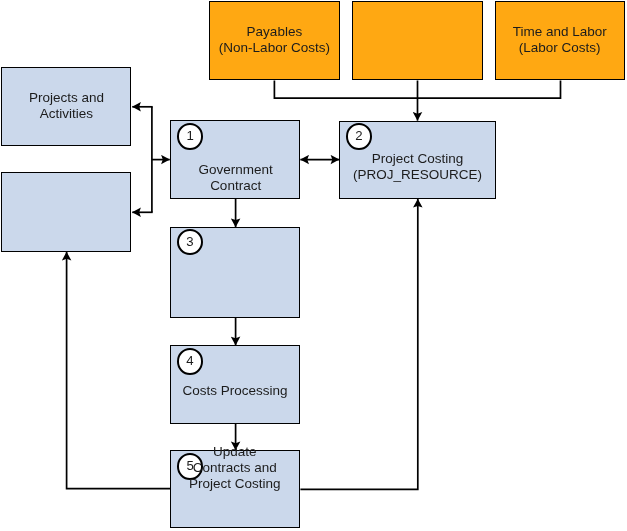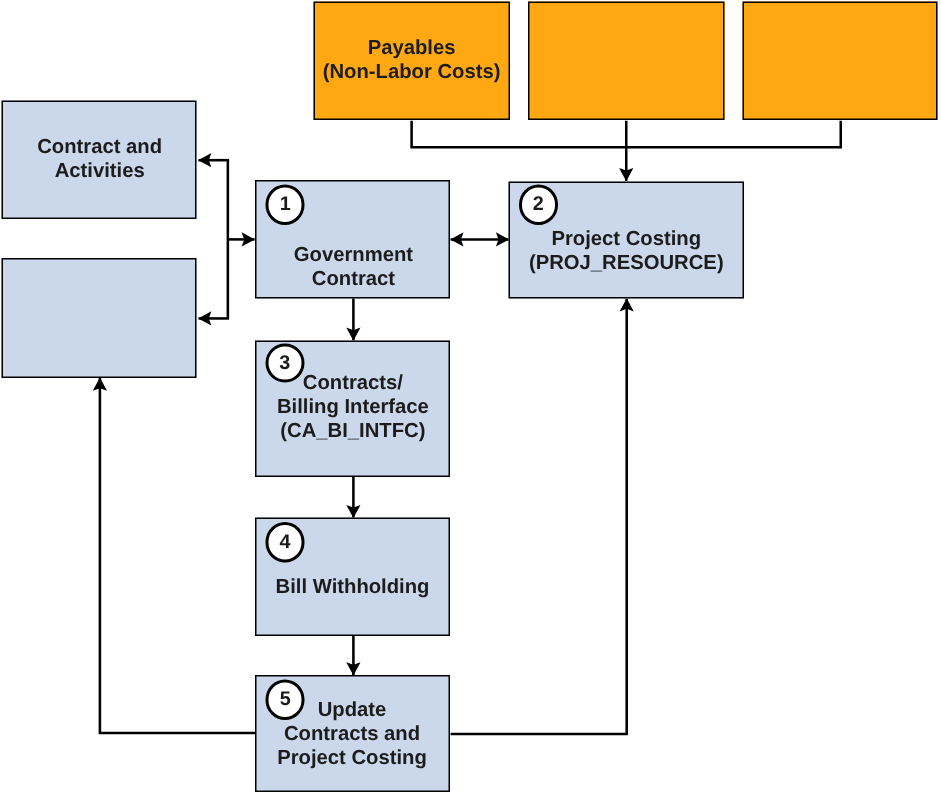--- a/index.html
+++ b/index.html
@@ -1,17 +1,17 @@
 <!DOCTYPE html>
 <html><head>
 <meta charset="utf-8">
 <style>
   html,body{margin:0;padding:0;background:#ffffff;}
   body{width:627px;height:531px;overflow:hidden;font-family:"Liberation Sans",sans-serif;}
-  #diagram{position:relative;width:627px;height:531px;font-weight:bold;}
+  #diagram{position:relative;width:627px;height:531px;}
   svg{position:absolute;left:0;top:0;}
   .nodebox{position:absolute;box-sizing:border-box;border:1.7px solid #000;}
   .orange{background:#FFA812;}
   .blue{background:#CBD8EB;}
   .numcircle{position:absolute;width:26.5px;height:26.8px;box-sizing:border-box;border-radius:50%;background:#fff;border:2px solid #000;font-size:13.2px;line-height:22.8px;text-align:center;color:#1c1c1c;}
   .label{position:absolute;white-space:pre-line;text-align:center;color:#1c1c1c;font-size:13.5px;line-height:16.2px;letter-spacing:0px;}
 </style>
 </head>
 <body>
 
@@ -47,45 +47,44 @@
     </g>
   </svg>
 
   <div class="nodebox orange" style="left:208.8px;top:1.4px;width:131.2px;height:79.1px"></div>
   <div class="label" style="left:208.8px;top:24px;width:131.2px">Payables
 (Non-Labor Costs)</div>
 
   <div class="nodebox orange" style="left:351.9px;top:1.4px;width:131px;height:79.1px"></div>
 
   <div class="nodebox orange" style="left:494.6px;top:1.4px;width:130.2px;height:79.1px"></div>
+  <div class="label" style="left:494.6px;top:24px;width:130.2px">Time and Labor
+(Labor Costs)</div>
 
   <div class="nodebox blue" style="left:1.4px;top:67px;width:130.1px;height:79.2px"></div>
-  <div class="label" style="left:1.4px;top:90px;width:130.1px">Contract and
+  <div class="label" style="left:1.4px;top:90px;width:130.1px">Projects and
 Activities</div>
 
   <div class="nodebox blue" style="left:1.4px;top:172.3px;width:130.1px;height:79.6px"></div>
 
   <div class="nodebox blue" style="left:169.7px;top:120.2px;width:130.7px;height:78.6px"></div>
   <div class="numcircle" style="left:176.9px;top:122.9px"><span>1</span></div>
   <div class="label" style="left:170.3px;top:162px;width:130.7px">Government
 Contract</div>
 
   <div class="nodebox blue" style="left:339.2px;top:120.6px;width:156.7px;height:78.4px"></div>
   <div class="numcircle" style="left:345.6px;top:122.8px"><span>2</span></div>
   <div class="label" style="left:339.2px;top:150.6px;width:156.7px">Project Costing
 (PROJ_RESOURCE)</div>
 
   <div class="nodebox blue" style="left:170.2px;top:227px;width:130.2px;height:90.5px"></div>
   <div class="numcircle" style="left:176.6px;top:228.7px"><span>3</span></div>
-  <div class="label" style="left:170.2px;top:247px;width:130.2px">Contracts/
-Billing Interface
-(CA_BI_INTFC)</div>
 
   <div class="nodebox blue" style="left:169.7px;top:345.2px;width:130.7px;height:78.4px"></div>
   <div class="numcircle" style="left:176.7px;top:347.9px"><span>4</span></div>
-  <div class="label" style="left:169.7px;top:382.5px;width:130.7px">Bill Withholding</div>
+  <div class="label" style="left:169.7px;top:382.5px;width:130.7px">Costs Processing</div>
 
   <div class="nodebox blue" style="left:169.7px;top:450.1px;width:130.7px;height:77.8px"></div>
   <div class="numcircle" style="left:176.9px;top:453.3px"><span>5</span></div>
-  <div class="label" style="left:169.7px;top:465px;width:130px">Update
+  <div class="label" style="left:169.7px;top:444px;width:130px">Update
 Contracts and
 Project Costing</div>
 </div>
 
 </body></html>

